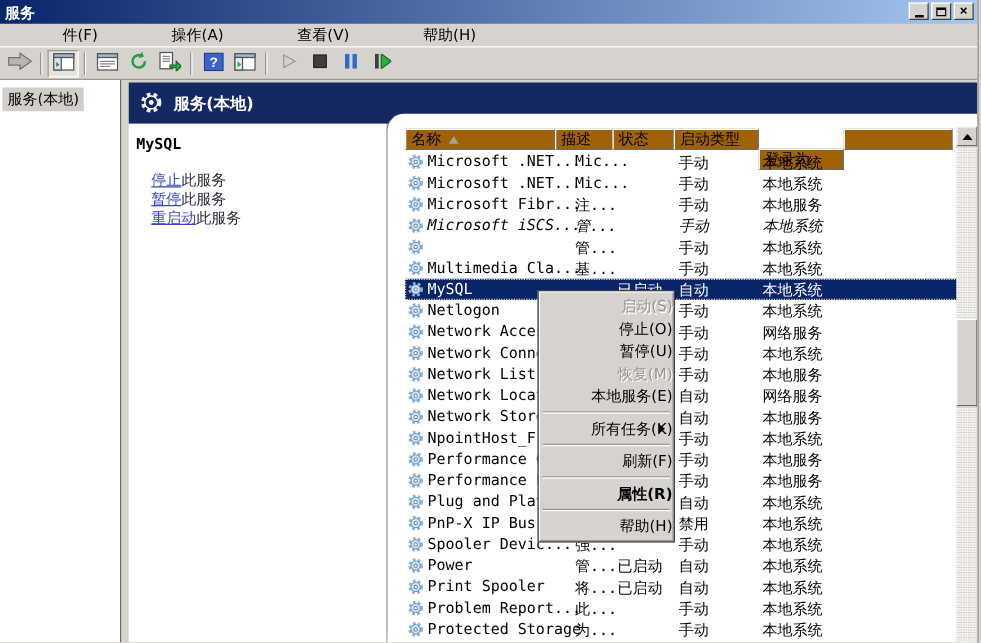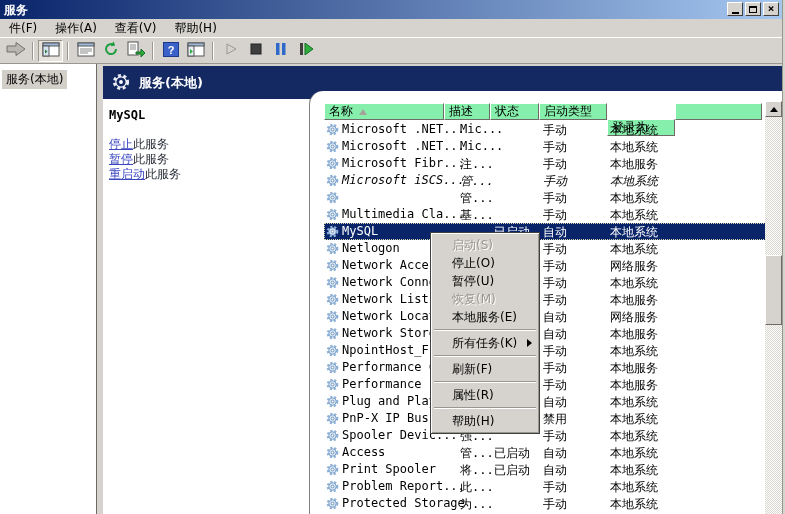--- a/index.html
+++ b/index.html
@@ -12,21 +12,21 @@
 .titlebar { left:0; top:0; width:785px; height:19px; background:linear-gradient(to right,#0a246a,#a6c8f0); }
 .title { position:absolute; left:4px; top:2px; font-weight:bold; color:#fff; font-size:12px; }
 .winbtns { position:absolute; right:6px; top:2px; display:flex; gap:2px; }
 .wbtn { width:16px; height:14px; background:#d6d3ce; border:1px solid; border-color:#fff #404040 #404040 #fff; display:flex; align-items:center; justify-content:center; }
 .glyph-min { width:7px; height:9px; border-bottom:2px solid #000; }
 .glyph-max { width:8px; height:7px; border:1px solid #000; border-top-width:2px; }
 .glyph-close { font-weight:bold; font-size:11px; line-height:10px; color:#000; font-family:"DejaVu Sans Mono",monospace; }
 
 
 .menubar { left:0; top:19px; width:785px; height:19px; display:flex; align-items:center; border-bottom:1px solid #fff; }
-.mitem { padding:2px 9px; white-space:nowrap; }
+.mitem { padding:2px 9px; white-space:nowrap;margin-left:41px; }
 
 
 .toolbar { left:0; top:38px; width:785px; height:26px; display:flex; align-items:center; padding-left:3px; border-bottom:1px solid #9a978f; }
 .tbtn { width:25px; height:22px; display:flex; align-items:center; justify-content:center; }
 .tbtn.pressed { border:1px solid; border-color:#9a978f #fff #fff #9a978f; background:#e6e3dc; }
 .tsep { width:2px; height:18px; border-left:1px solid #9a978f; border-right:1px solid #fff; margin:0 4px; }
 
 
 .tree { left:0; top:64px; width:97px; height:450px; background:#fff; border-right:1px solid #6e6b66; }
 .treeitem { display:inline-block; margin:6px 0 0 2px; padding:1px 4px; background:#d2cfc8; white-space:nowrap; }
@@ -34,47 +34,47 @@
 
 
 .band { left:103px; top:66px; width:679px; height:33px; background:#142862; }
 .bandgear { position:absolute; left:9px; top:7px; }
 .bandtitle { position:absolute; left:36px; top:8px; color:#fff; font-weight:bold; font-size:13px; }
 
 
 .extpanel { left:103px; top:99px; width:206px; height:415px; background:#fff; }
 .svcname { position:absolute; left:6px; top:9px; font-weight:bold; font-family:"DejaVu Sans Mono","DejaVu Sans",monospace; }
 .links { position:absolute; left:6px; top:38px; }
-.extlink { display:block; line-height:15px; white-space:nowrap; cursor:pointer; }
+.extlink { display:block; line-height:15px; white-space:nowrap; cursor:pointer;margin-left:12px; }
 .extlink .act { color:#3b47c0; text-decoration:underline; }
 .extlink .sfx { color:#1f2430; }
 
 
 .listarea { left:309px; top:91px; width:473px; height:423px; background:#fff; border-top-left-radius:14px; border-left:1px solid #808080; overflow:hidden; }
 .lvheader { position:absolute; left:14px; top:12px; height:17px; display:flex; }
-.hcell { height:17px; background:#86efac; border:1px solid; border-color:#fff #6e6b66 #6e6b66 #fff; padding:1px 4px; white-space:nowrap; overflow:hidden; display:flex; align-items:center; gap:6px; }
+.hcell { height:17px; background:#a16207; border:1px solid; border-color:#fff #6e6b66 #6e6b66 #fff; padding:1px 4px; white-space:nowrap; overflow:hidden; display:flex; align-items:center; gap:6px; }
 .sortasc { width:0; height:0; border-left:4px solid transparent; border-right:4px solid transparent; border-bottom:6px solid #a5a29a; }
 .lrow { position:absolute; left:14px; width:448px; height:17px; }
 .lrow.selected { background:#0a246a; color:#fff; outline:1px dotted #d8d8b0; outline-offset:-1px; }
 .lrow span { position:absolute; top:1px; white-space:nowrap; font-family:"DejaVu Sans Mono","DejaVu Sans",monospace; font-size:12px; }
 .c-icon { left:2px; top:2px !important; }
 .c-name { left:18px; } .c-desc { left:124px;padding-left:12px; } .c-status { left:170px;text-align:center; } .c-start { left:219px; } .c-logon { left:286px; }
 
 
 .vscroll { position:absolute; left:455px; top:10px; width:17px; bottom:0; background-image:conic-gradient(#fff 25%,#d9d6d0 0 50%,#fff 0 75%,#d9d6d0 0); background-size:2px 2px; }
 .scrollup { position:absolute; top:0; left:0; width:17px; height:16px; background:#d6d3ce; display:flex; align-items:center; justify-content:center; }
 .tri-up { width:0; height:0; border-left:4px solid transparent; border-right:4px solid transparent; border-bottom:5px solid #000; }
 .thumb { position:absolute; left:0; top:154px; width:17px; height:70px; background:#d6d3ce; }
 
 .rightframe { left:782px; top:0; width:3px; height:514px; background:#d6d3ce; border-left:1px solid #9a978f; }
 
 
 .ctxmenu { left:430px; top:232px; width:110px; background:#d6d3ce; border:1px solid #404040; box-shadow:inset 1px 1px 0 #fff, inset -1px -1px 0 #9a978f; padding:3px 1px; z-index:50; }
-.mi { height:18px; line-height:18px; padding-left:20px; position:relative; white-space:nowrap; cursor:default; }
-.mi.bold { font-weight:normal; }
+.mi { height:18px; line-height:18px; padding-left:20px; position:relative; white-space:nowrap; cursor:default;text-align:right; }
+.mi.bold { font-weight:bold; }
 .mi.disabled { color:#9a978f; text-shadow:1px 1px 0 #fff; }
 .subarrow { position:absolute; right:6px; top:5px; width:0; height:0; border-top:4px solid transparent; border-bottom:4px solid transparent; border-left:5px solid #000; }
 .msep { height:0; border-top:1px solid #9a978f; border-bottom:1px solid #fff; margin:3px 2px; }
 </style>
 </head>
 <body>
 
 <div class="titlebar abs">
   <span class="title">服务</span>
   <span class="winbtns">
@@ -414,21 +414,21 @@
         <span class="c-desc">强...</span>
         <span class="c-start">手动</span>
         <span class="c-logon">本地系统</span>
       </div>
       <div class="lrow" style="top: 353px;">
         <span class="c-icon"><svg width="13" height="13" viewBox="0 0 16 16">
             <circle cx="8" cy="8" r="5.2" fill="none" stroke="#8fb2d8" stroke-width="4" stroke-dasharray="2.3 2"></circle>
             <circle cx="8" cy="8" r="4.6" fill="#d7e5f2" stroke="#6a93c0"></circle>
             <circle cx="8" cy="8" r="1.7" fill="#fff" stroke="#5b84b0"></circle>
           </svg></span>
-        <span class="c-name">Access</span>
+        <span class="c-name">Power</span>
         <span class="c-desc">管...</span>
         <span class="c-status">已启动</span>
         <span class="c-start">自动</span>
         <span class="c-logon">本地系统</span>
       </div>
       <div class="lrow" style="top: 370px;">
         <span class="c-icon"><svg width="13" height="13" viewBox="0 0 16 16">
             <circle cx="8" cy="8" r="5.2" fill="none" stroke="#8fb2d8" stroke-width="4" stroke-dasharray="2.3 2"></circle>
             <circle cx="8" cy="8" r="4.6" fill="#d7e5f2" stroke="#6a93c0"></circle>
             <circle cx="8" cy="8" r="1.7" fill="#fff" stroke="#5b84b0"></circle>

